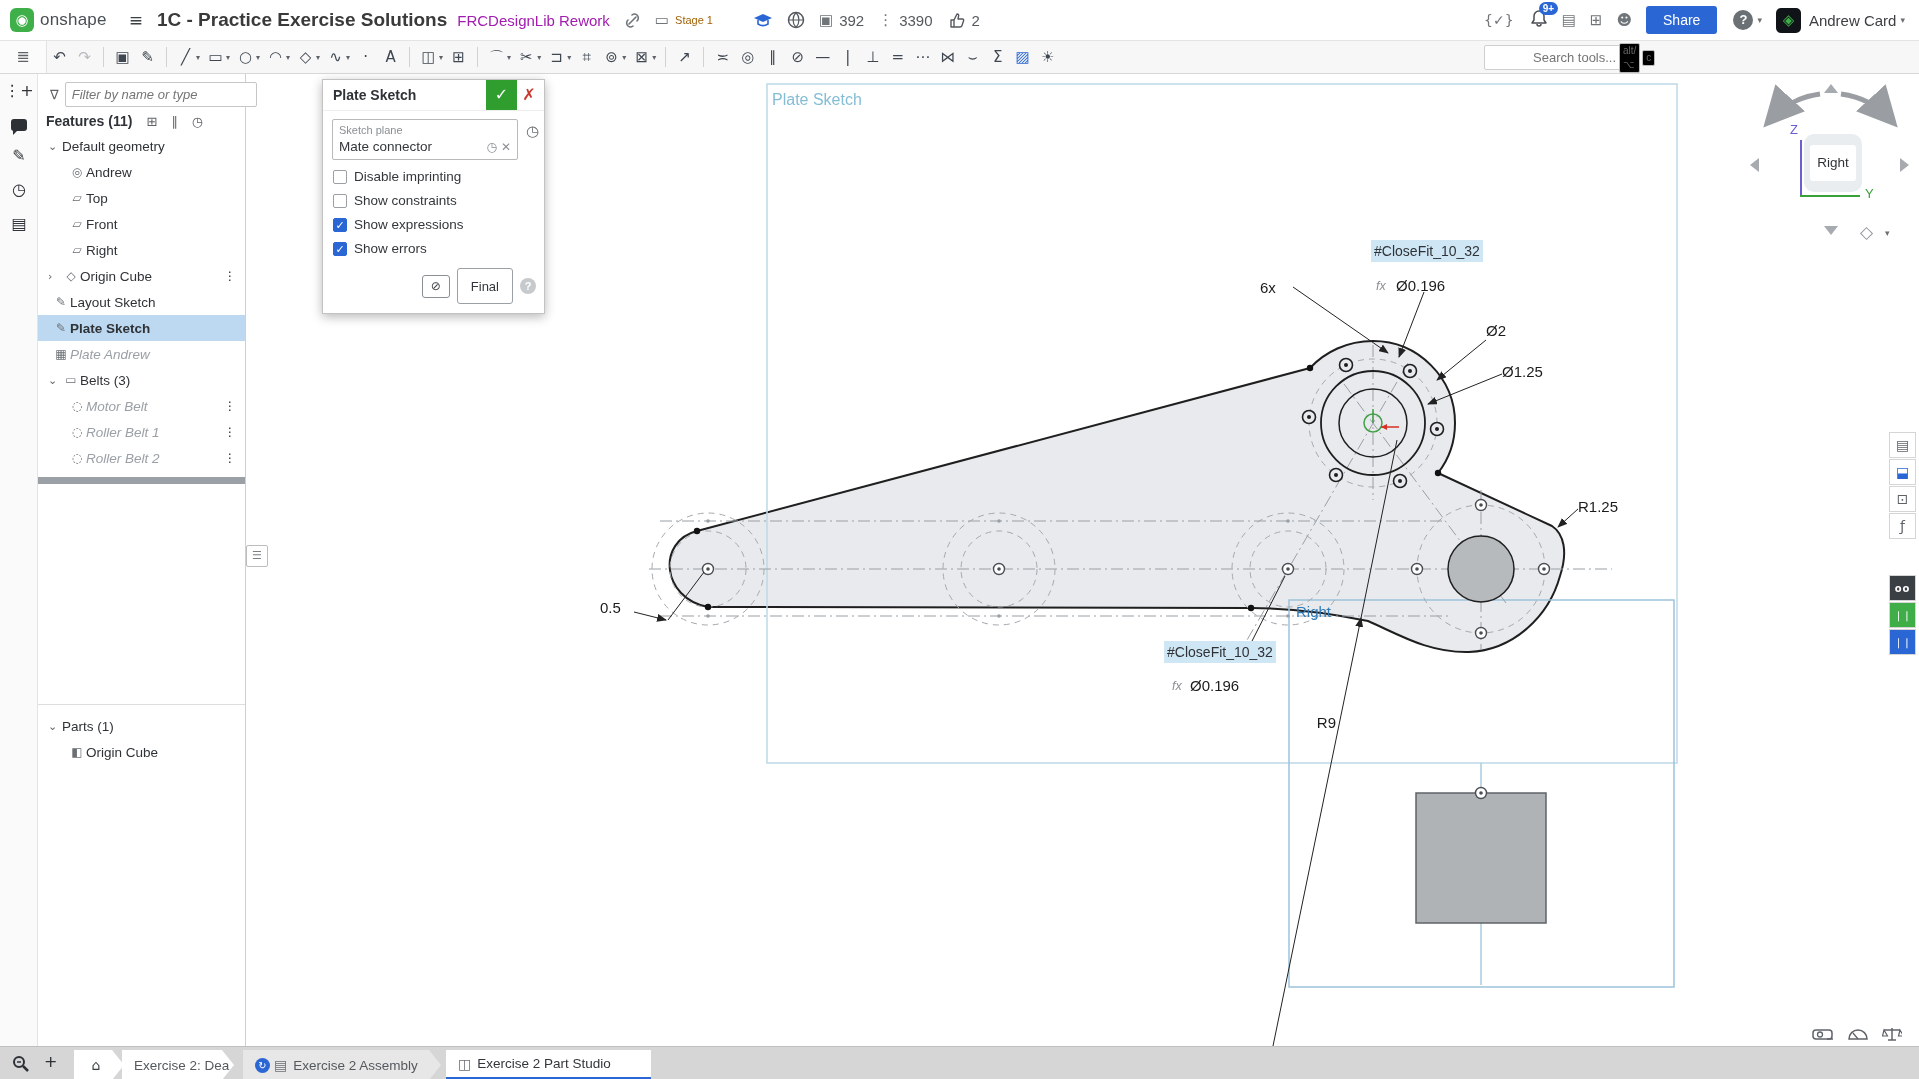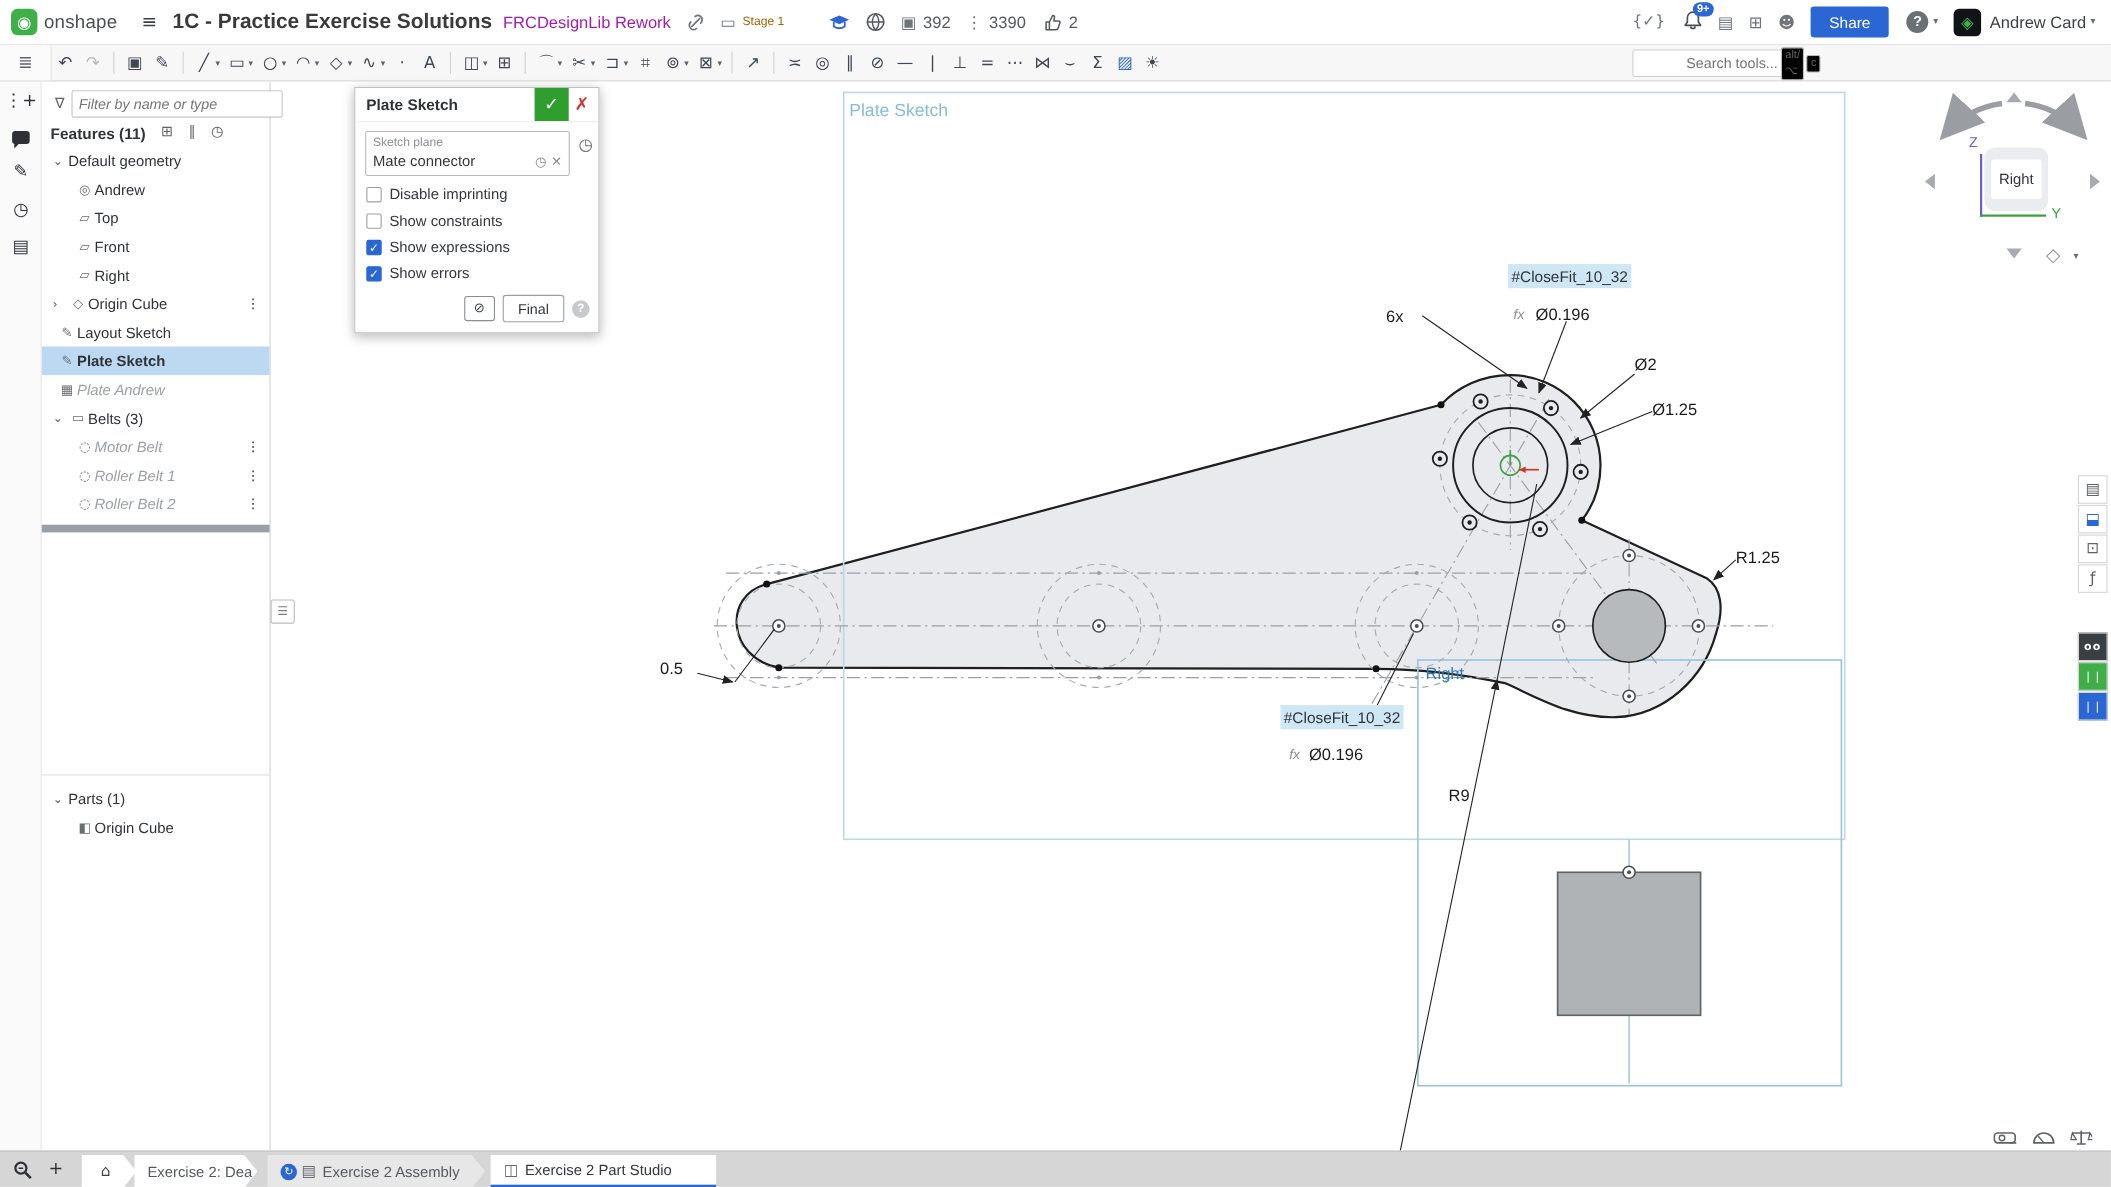--- a/index.html
+++ b/index.html
@@ -59,21 +59,21 @@
   .bubble:after { content:""; position:absolute; left:2px; bottom:-4px; border:4px solid transparent;
     border-top-color:#2d3136; border-left-color:#2d3136; }
 
   
   #sidepanel { position:absolute; left:38px; top:74px; width:208px; bottom:33px; background:#fff;
     border-right:1px solid #cfcfcf; z-index:20; font-size:13.5px; }
   .filter-row { display:flex; align-items:center; margin:8px 6px 6px 6px; }
   .funnel { color:#5f6368; font-size:13px; margin:0 6px; font-family:"DejaVu Sans",sans-serif; }
   .filter-row input { flex:1; height:25px; border:1px solid #c6c6c6; border-radius:2px;
     font-style:italic; font-size:13px; padding:0 6px; color:#555; font-family:inherit; outline:none; }
-  .feat-head { display:flex; margin:6px 8px 4px 8px; font-size:14px; color:#2f3337; }
+  .feat-head { display:flex; align-items:center; margin:6px 8px 4px 8px; font-size:14px; color:#2f3337; }
   .feat-head .hicon { margin-left:14px; color:#5f6368; font-size:13px; font-family:"DejaVu Sans",sans-serif; }
   .trow { display:flex; align-items:center; height:26px; padding-left:10px; color:#2f3337; white-space:nowrap; }
   .trow .chev { width:14px; font-size:11px; color:#5f6368; font-family:"DejaVu Sans",sans-serif; }
   .trow .gicon { width:18px; text-align:center; color:#6a6f74; font-size:12px;
     font-family:"DejaVu Sans",sans-serif; }
   .trow.indent1 { padding-left:30px; }
   .trow.sel { background:#bdd9f1; font-weight:bold; }
   .trow.ghost { color:#9aa0a6; font-style:italic; }
   .trow .dots { margin-left:auto; margin-right:10px; color:#1f1f1f; font-size:12px;
     font-family:"DejaVu Sans",sans-serif; letter-spacing:-1px; }
@@ -102,21 +102,21 @@
   .chk-row { display:flex; align-items:center; margin:9px 10px 0 10px; }
   .chk { width:14px; height:14px; border:1px solid #9aa0a6; border-radius:2px; background:#fff;
     margin-right:7px; font-size:11px; line-height:13px; text-align:center;
     font-family:"DejaVu Sans",sans-serif; }
   .chk.on { background:#2a67d5; border-color:#2a67d5; color:#fff; }
   .chk-row label { font-size:13.5px; color:#33373b; }
   .dlg-foot { display:flex; align-items:center; justify-content:flex-end; margin:12px 8px 9px; gap:7px; }
   .sketch-only-btn { width:28px; height:23px; border:1px solid #8a8f94; border-radius:3px;
     text-align:center; line-height:21px; font-size:12px; color:#3c4043;
     font-family:"DejaVu Sans",sans-serif; background:#fff; }
-  .final-btn { height:25px; border:1px solid #9aa0a6; border-radius:3px; background:#fff;
+  .final-btn { height:36px; border:1px solid #9aa0a6; border-radius:3px; background:#fff;
     font-size:13px; color:#33373b; padding:0 13px; font-family:inherit; }
   .dlg-help { width:16px; height:16px; border-radius:50%; background:#c7cacd; color:#fff;
     text-align:center; line-height:16px; font-size:11px; font-weight:bold; }
 
   
   #canvas-svg { position:absolute; left:0; top:0; z-index:5; }
   svg text { font-family:"Liberation Sans", sans-serif; }
   .dimtxt { font-size:15px; fill:#1c1c1c; font-weight:500; }
   .fxtxt { font-size:12.5px; fill:#8b8f93; font-style:italic; }
   .captxt { font-size:16px; fill:#85bdd6; }

